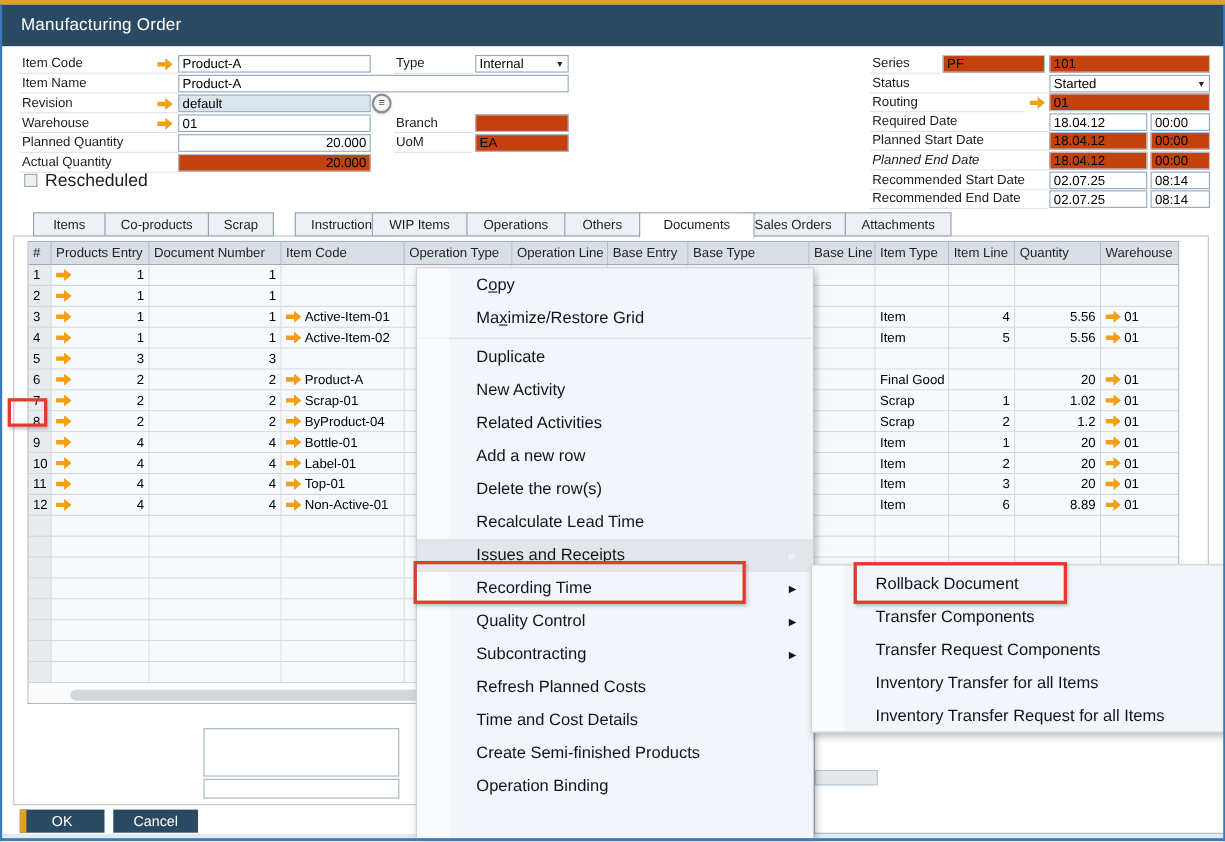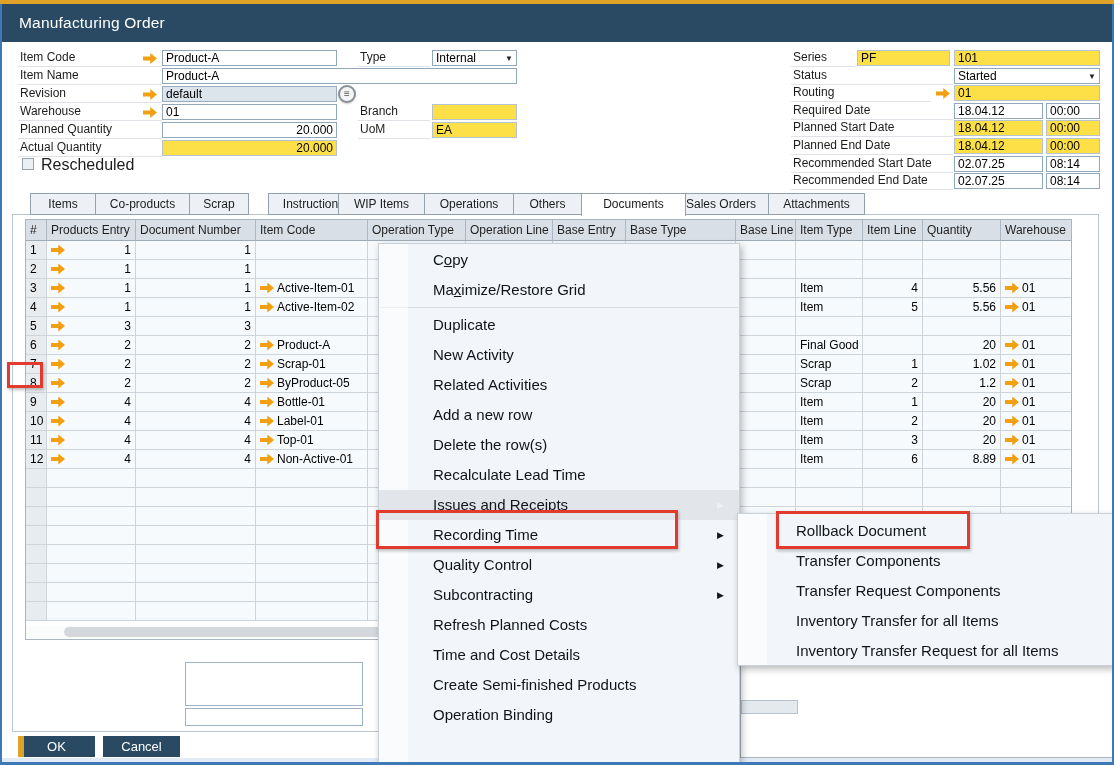--- a/index.html
+++ b/index.html
@@ -17,21 +17,21 @@
   .winbtns{position:absolute;right:16px;top:9px;display:flex;gap:14px;align-items:center;height:22px}
   .wb{width:14px;height:16px;position:relative;cursor:default}
   .wb-min::after{content:"";position:absolute;left:1px;right:1px;bottom:3px;height:2px;background:#fff}
   .wb-max::after{content:"";position:absolute;left:1px;top:2px;width:12px;height:12px;border:2px solid #fff}
   .wb-close{color:#fff;font-size:15px;font-weight:bold;line-height:16px;text-align:center}
   
   .flabel{position:absolute;height:17px;border-bottom:1px solid #DFE3E7;font-size:12px;color:#1c1c1c;
     padding-left:2px;line-height:15px;white-space:nowrap;overflow:hidden}
   .fld{position:absolute;height:16px;background:#fff;border:1px solid #90A7BC;font-size:12px;
     line-height:14px;color:#000;padding:0 3px;white-space:nowrap;overflow:hidden}
-  .fld.dis{background:#fde047;border-color:#B6C3CE}
+  .fld.dis{background:#c2410c;border-color:#B6C3CE}
   .fld.sel{background:#DCE4EC;border-color:#9AADC0}
   .fld.num{text-align:right}
   .caret{position:absolute;right:3px;top:3px;font-size:8px;color:#222;line-height:9px}
   .linkarrow{position:absolute;width:14px;height:11px;background:#F2A011;
     clip-path:polygon(0 32%,52% 32%,52% 0,100% 50%,52% 100%,52% 68%,0 68%);
     filter:drop-shadow(0 0 .6px #7A4F00)}
   .cfl{position:absolute;width:18px;height:18px;border-radius:50%;background:#F2F4F5;border:2px solid #8A9096;
     color:#555;font-size:10px;line-height:14px;text-align:center;z-index:6;box-shadow:0 1px 2px rgba(0,0,0,.2)}
   .chk{position:absolute;left:22px;top:158px;width:12px;height:12px;background:#EDF0F3;border:1px solid #9AA4AD}
   .chklbl{position:absolute;left:41px;top:156px;font-size:16px;color:#1c1c1c}
@@ -255,21 +255,21 @@
         <span>01</span>
       </div>
       <div class="td rowhead" style="left: 0px; top: 154px; width: 21px;">8</div>
       <div class="td sb" style="left: 21px; top: 154px; width: 89px;">
         <div class="linkarrow"></div>
         <span>2</span>
       </div>
       <div class="td r" style="left: 110px; top: 154px; width: 120px;">2</div>
       <div class="td" style="left: 230px; top: 154px; width: 112px;">
         <div class="linkarrow"></div>
-        <span>ByProduct-05</span>
+        <span>ByProduct-04</span>
       </div>
       <div class="td" style="left: 342px; top: 154px; width: 98px;"></div>
       <div class="td" style="left: 440px; top: 154px; width: 87px;"></div>
       <div class="td" style="left: 527px; top: 154px; width: 73px;"></div>
       <div class="td" style="left: 600px; top: 154px; width: 110px;"></div>
       <div class="td" style="left: 710px; top: 154px; width: 60px;"></div>
       <div class="td" style="left: 770px; top: 154px; width: 67px;">Scrap</div>
       <div class="td r" style="left: 837px; top: 154px; width: 60px;">2</div>
       <div class="td r" style="left: 897px; top: 154px; width: 78px;">1.2</div>
       <div class="td" style="left: 975px; top: 154px; width: 72px;">
@@ -552,21 +552,21 @@
     <div class="fld" style="left: 954px; top: 68px; width: 146px; padding-right: 12px;">Started<span class="caret">▼</span></div>
     <div class="flabel" style="left: 791px; top: 85px; width: 140px;">Routing</div>
     <div class="linkarrow" style="left: 936px; top: 88px;"></div>
     <div class="fld dis" style="left: 954px; top: 85px; width: 146px;">01</div>
     <div class="flabel" style="left: 791px; top: 103px; width: 162px;">Required Date</div>
     <div class="fld" style="left: 954px; top: 103px; width: 89px;">18.04.12</div>
     <div class="fld" style="left: 1046px; top: 103px; width: 54px;">00:00</div>
     <div class="flabel" style="left: 791px; top: 120px; width: 162px;">Planned Start Date</div>
     <div class="fld dis" style="left: 954px; top: 120px; width: 89px;">18.04.12</div>
     <div class="fld dis" style="left: 1046px; top: 120px; width: 54px;">00:00</div>
-    <div class="flabel" style="left: 791px; top: 138px; width: 162px;">Planned End Date</div>
+    <div class="flabel" style="left: 791px; top: 138px; width: 162px; font-style: italic;">Planned End Date</div>
     <div class="fld dis" style="left: 954px; top: 138px; width: 89px;">18.04.12</div>
     <div class="fld dis" style="left: 1046px; top: 138px; width: 54px;">00:00</div>
     <div class="flabel" style="left: 791px; top: 156px; width: 162px;">Recommended Start Date</div>
     <div class="fld" style="left: 954px; top: 156px; width: 89px;">02.07.25</div>
     <div class="fld" style="left: 1046px; top: 156px; width: 54px;">08:14</div>
     <div class="flabel" style="left: 791px; top: 173px; width: 162px;">Recommended End Date</div>
     <div class="fld" style="left: 954px; top: 173px; width: 89px;">02.07.25</div>
     <div class="fld" style="left: 1046px; top: 173px; width: 54px;">08:14</div>
     <div class="tab" style="left: 30px; width: 66px;">Items</div>
     <div class="tab" style="left: 95px; width: 95px;">Co-products</div>

